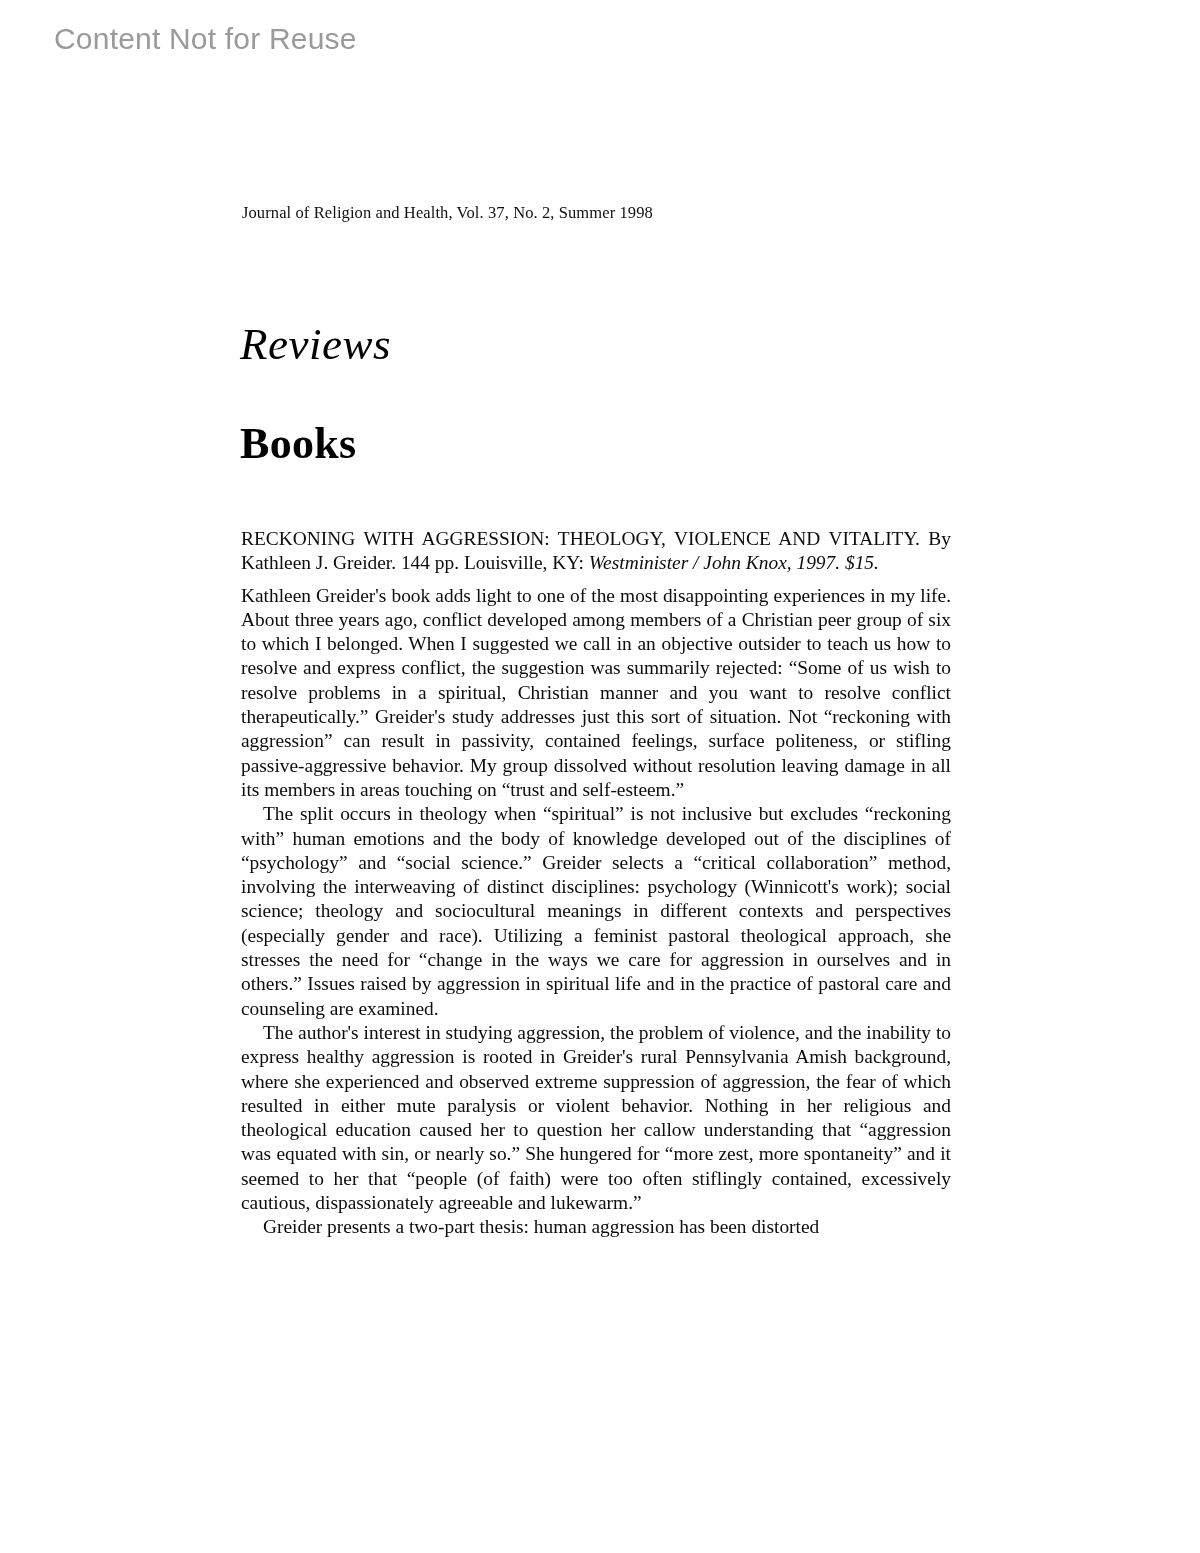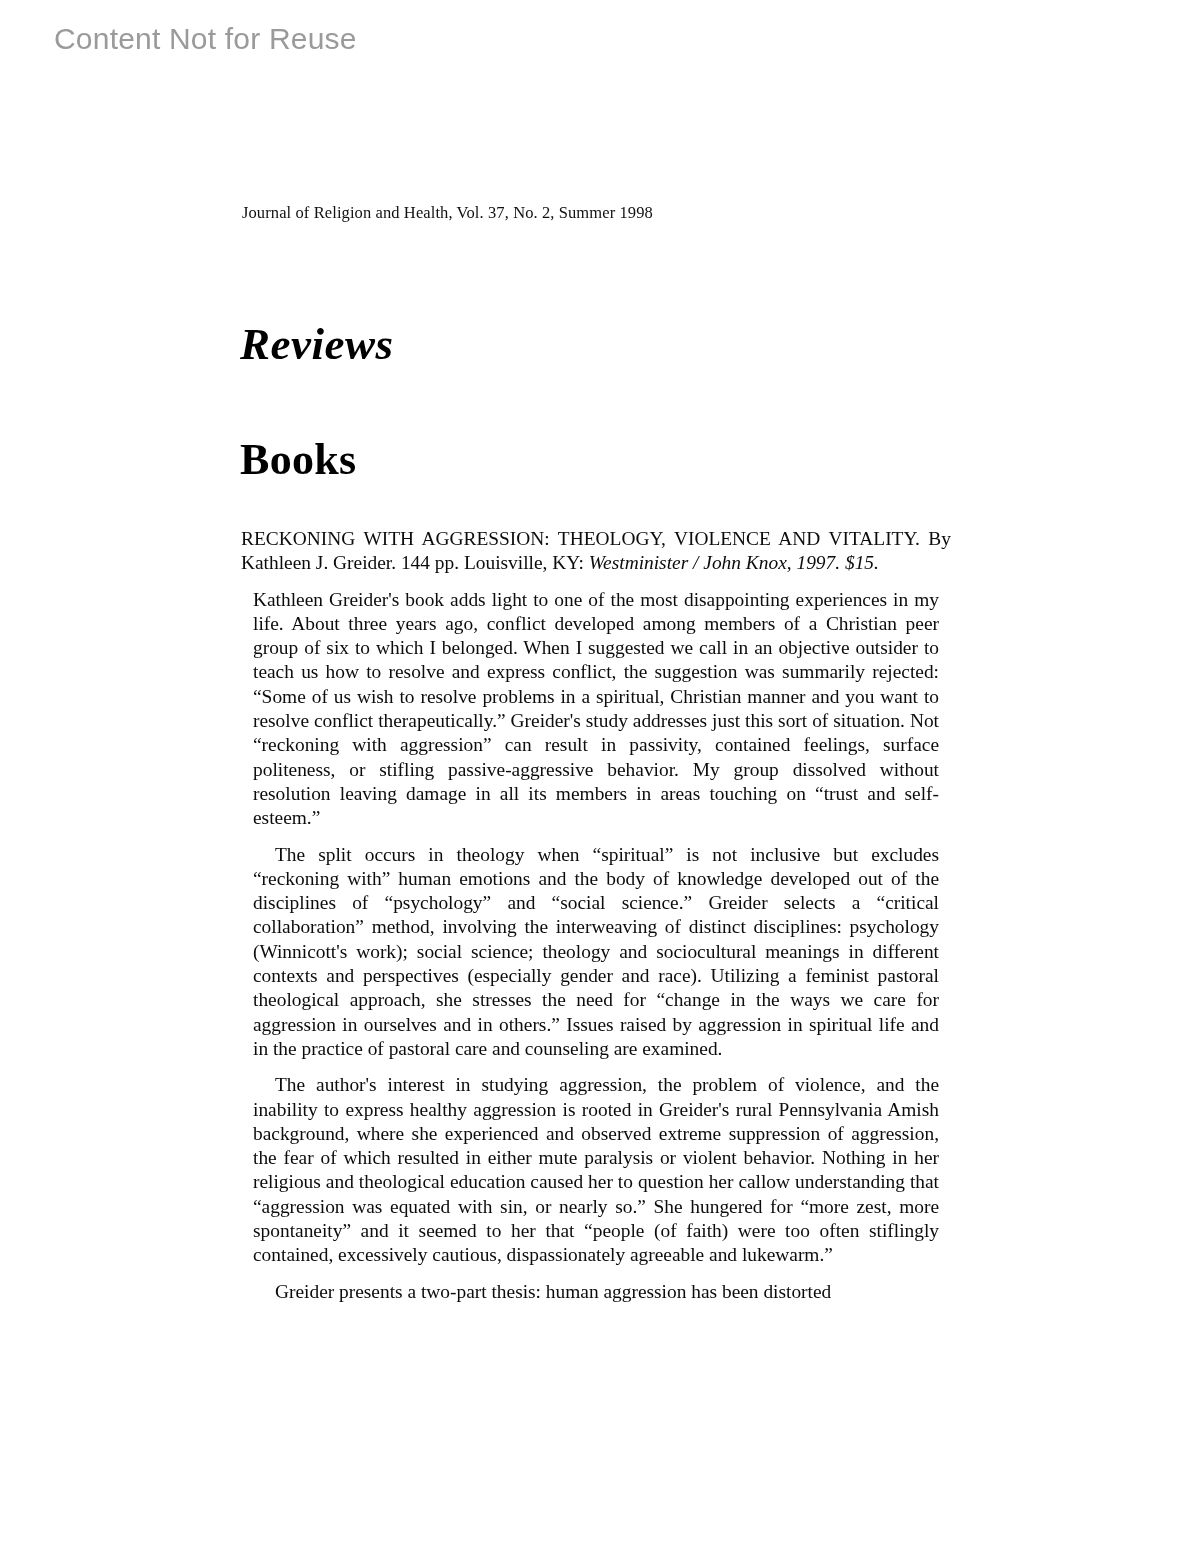--- a/index.html
+++ b/index.html
@@ -44,29 +44,29 @@
     letter-spacing: 0.1px;
     color: #111;
     white-space: nowrap;
   }
 
   .title-reviews {
     position: absolute;
     top: 318px;
     left: 240px;
     font-size: 45px;
-    font-weight: bold;
+    font-weight: normal;
     font-style: italic;
     letter-spacing: 0.5px;
     color: #000;
   }
 
   .title-books {
     position: absolute;
-    top: 434px;
+    top: 418px;
     left: 240px;
     font-size: 44px;
     font-weight: bold;
     letter-spacing: 0.3px;
     color: #000;
   }
 
   .body-col {
     position: absolute;
     top: 527px;
@@ -81,21 +81,21 @@
 
   .book-ref {
     margin: 0 0 8px 0;
     text-align: justify;
   }
   .book-ref .ital {
     font-style: italic;
   }
 
   .para {
-    margin: 12px;
+    margin: 0;
     text-indent: 0;
     text-align: justify;
   }
   .para.indent {
     text-indent: 22px;
   }
 
   .footer {
     position: absolute;
     top: 1338px;

